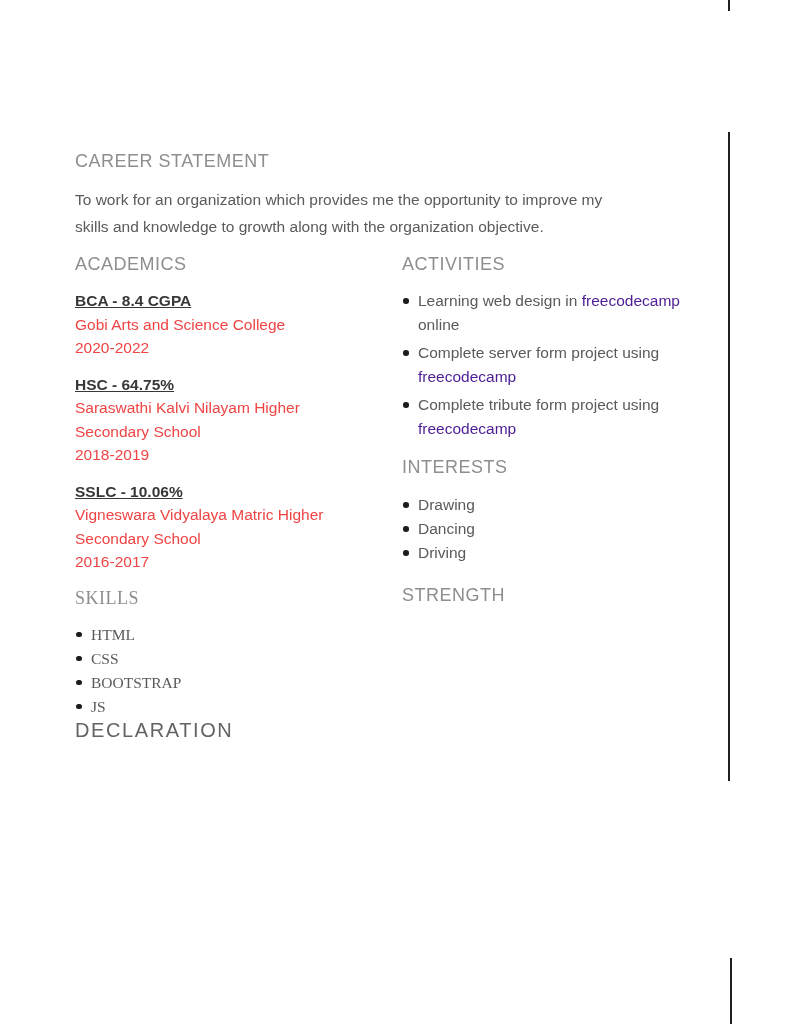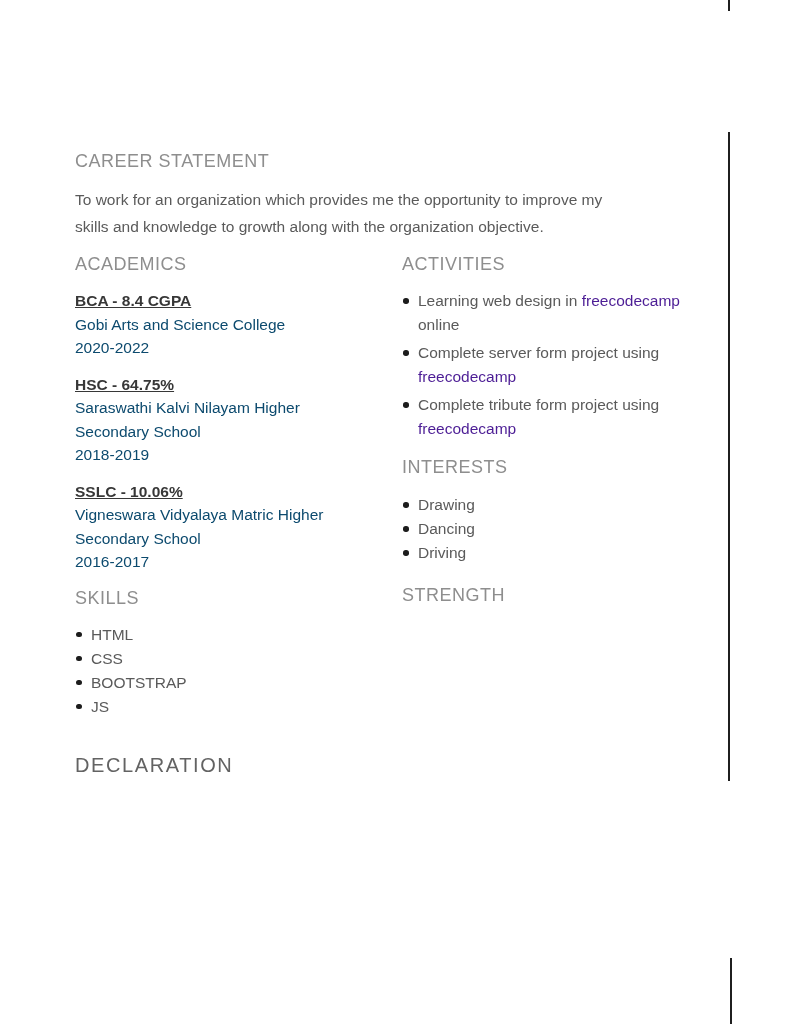--- a/index.html
+++ b/index.html
@@ -50,24 +50,24 @@
   }
 
   .columns { display: flex; margin-top: 13px; }
   .col-left  { width: 327px; flex: none; }
   .col-right { width: 290px; flex: none; }
 
   
   .edu { margin-top: 14px; font-size: 15.5px; line-height: 23.5px; }
   .edu + .edu { margin-top: 13px; }
   .edu-title { font-weight: 700; color: #373737; text-decoration: underline; }
-  .edu-inst, .edu-years { color: #0c4a6e; max-width: 258px; }
+  .edu-inst, .edu-years { color: #ef4444; max-width: 258px; }
 
   
-  .subsec-skills   { margin-top: 13px; }
+  .subsec-skills   { margin-top: 13px; font-family: Liberation Serif, serif; }
   .subsec-interests{ margin-top: 16px; }
   .subsec-strength { margin-top: 19px; }
 
   ul.blist { list-style: none; margin-top: 14px; }
   ul.blist li {
     position: relative;
     padding-left: 16px;
     font-size: 15.5px;
     line-height: 24px;
     color: #5a5a5a;
@@ -87,21 +87,20 @@
   ul.blist.wrap { margin-top: 14px; }
   ul.blist.wrap li { line-height: 23.5px; width: 288px; }
   ul.blist.wrap li + li { margin-top: 5px; }
   ul.blist.wrap li::before { top: 9px; }
 
   .hl { color: #4c1d95; }
 
   ul.blist.tight { margin-top: 15px; }
 
   .declaration {
-    margin-top: 35px;
     font-size: 20px;
     font-weight: 400;
     color: #636363;
     letter-spacing: 1.6px;
   }
 </style>
 </head>
 <body>
 
 <div class="page">

